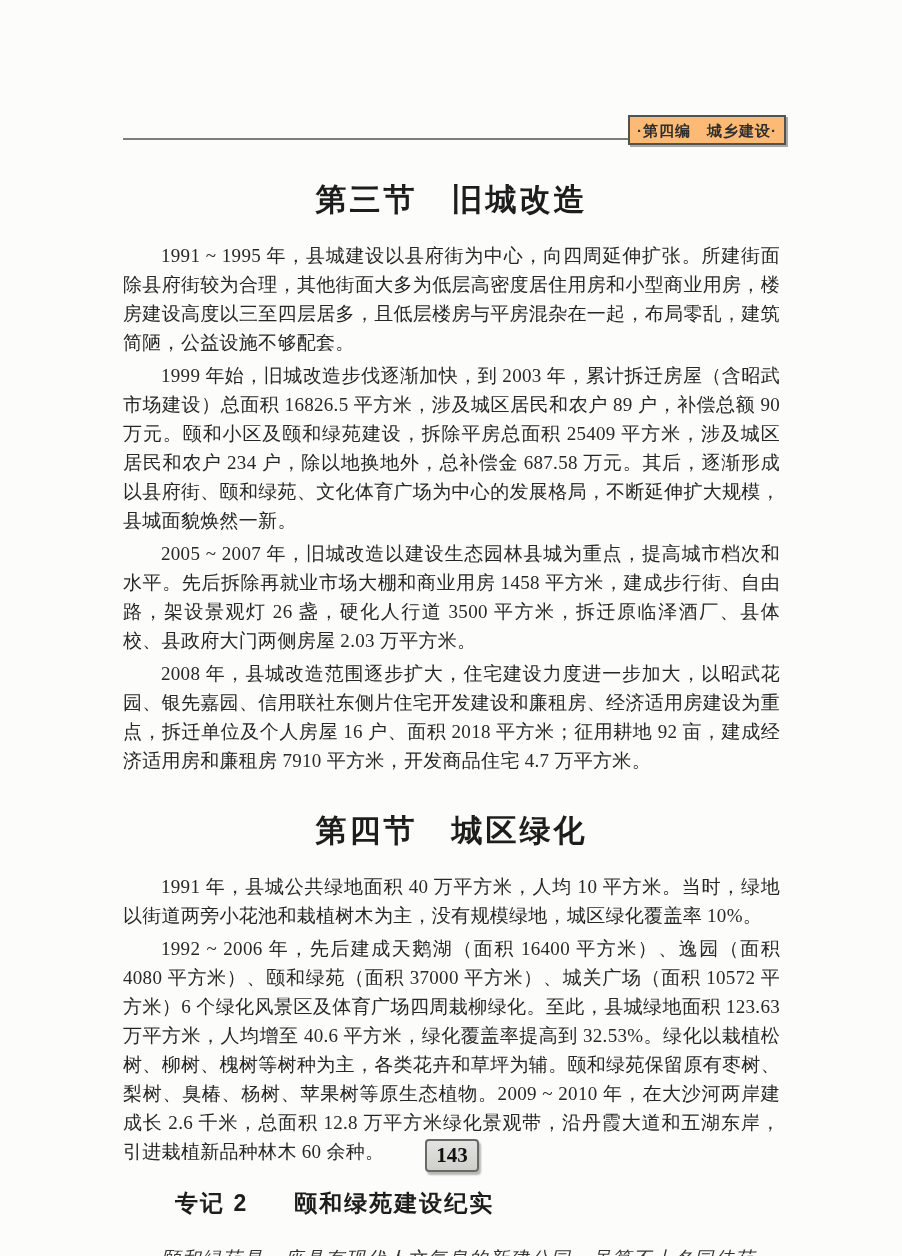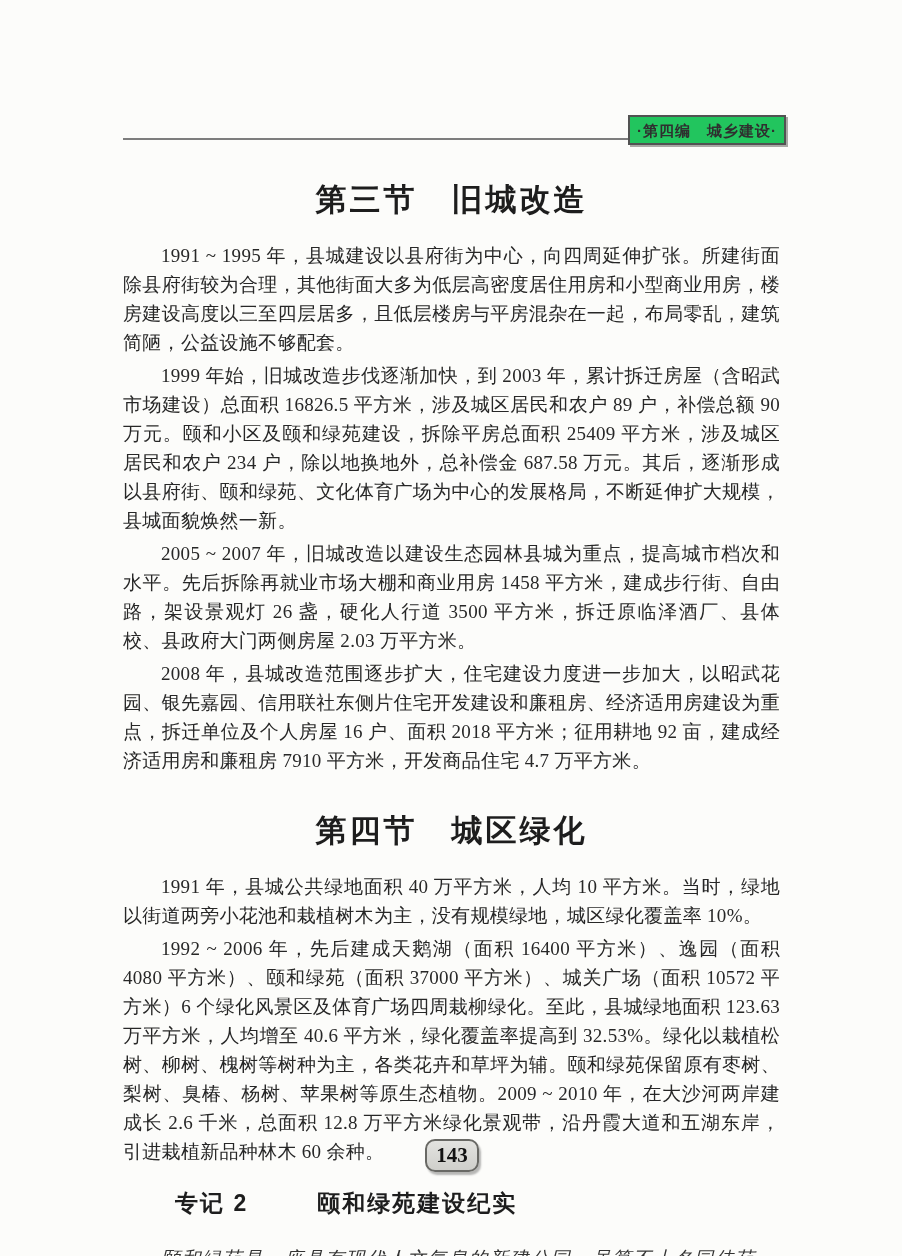--- a/index.html
+++ b/index.html
@@ -27,21 +27,21 @@
     height: 2px;
     background: #7d7d7d;
   }
 
   .header-badge {
     position: absolute;
     left: 628px;
     top: 115px;
     height: 30px;
     padding: 2px 7px 0 7px;
-    background: #22c55e;
+    background: #fdba74;
     border: 2px solid #525252;
     box-shadow: 2px 2px 0 #a9a9a5;
     font-family: "Liberation Sans", sans-serif;
     font-weight: bold;
     font-size: 15px;
     line-height: 24px;
     letter-spacing: 1px;
     color: #2f2f2f;
     white-space: nowrap;
   }
@@ -76,21 +76,21 @@
     text-justify: inter-ideograph;
     text-indent: 2em;
     letter-spacing: 0.3px;
     color: #272727;
     margin-bottom: 4px;
   }
 
   .record-heading {
     display: flex;
     align-items: center;
-    gap: 69px;
+    gap: 46px;
     margin: 22px 0 25px 52px;
     font-family: "Liberation Sans", sans-serif;
     font-weight: bold;
     font-size: 23px;
     letter-spacing: 2px;
     color: #1d1d1d;
   }
 
   .kaiti-para {
     font-size: 19px;
@@ -103,21 +103,21 @@
 
   
   .page-number {
     position: absolute;
     left: 425px;
     top: 1139px;
     width: 54px;
     height: 33px;
     background: linear-gradient(#e3e3e0, #cfcfcb);
     border: 2px solid #696965;
-    border-radius: 10px;
+    border-radius: 4px;
     box-shadow: 2px 3px 2px rgba(0,0,0,0.28);
     text-align: center;
     font-family: "Liberation Serif", serif;
     font-weight: bold;
     font-size: 21px;
     line-height: 28px;
     color: #121212;
   }
 </style>
 </head>

